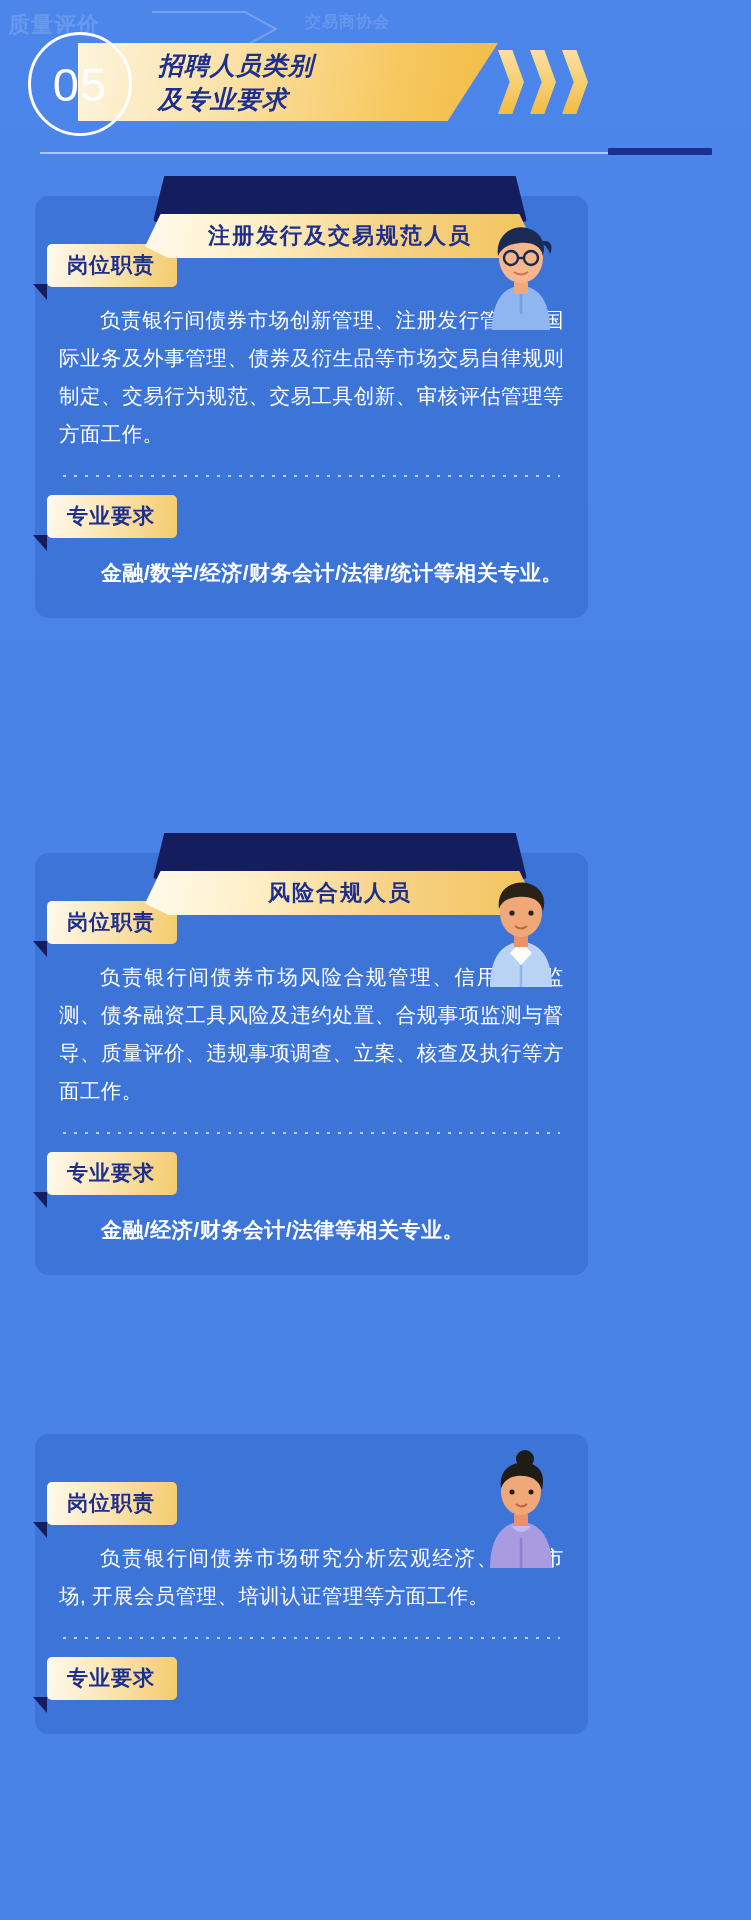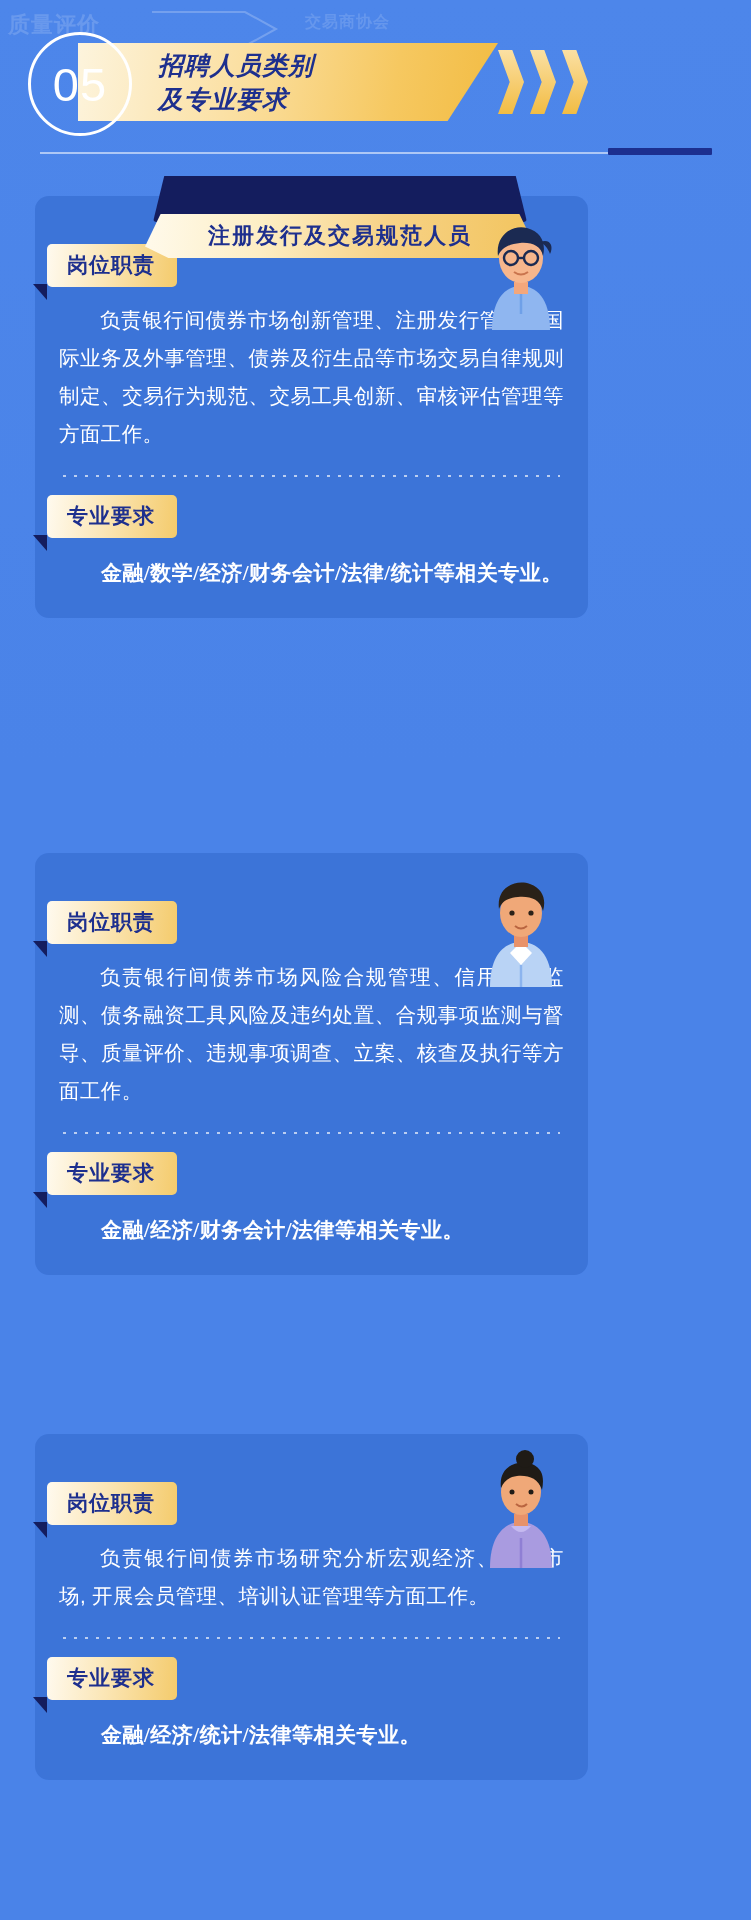--- a/index.html
+++ b/index.html
@@ -106,21 +106,21 @@
     text-indent: 2em; margin-top: 6px; text-align: justify;
   }
 
   .dot-divider {
     margin: 22px 4px 18px 4px; height: 2px;
     background-image: repeating-linear-gradient(to right, rgba(255,255,255,.65) 0 3px, transparent 3px 11px);
   }
 
   .major-text {
     color: #ffffff; font-size: 21px; line-height: 38px; font-weight: bold;
-    letter-spacing: .5px; text-indent: 2em; margin-top: 8px; font-family: Liberation Serif, serif;
+    letter-spacing: .5px; text-indent: 2em; margin-top: 8px;
   }
 
   
   #card-1 { top: 196px; }
   #card-2 { top: 853px; }
   #card-3 { top: 1434px; }
 </style>
 </head>
 <body>
 
@@ -186,20 +186,26 @@
         <span class="pill-wrap">
           <span class="pill-tail"></span>
           <span class="pill">专业要求</span>
         </span>
       </div>
       <p class="major-text">金融/数学/经济/财务会计/法律/统计等相关专业。</p>
     </div>
   </div>
 
   <div class="card" id="card-2">
+    <div class="card-title-wrap">
+      <div class="card-title-shadow"></div>
+      <div class="card-title-banner">
+        <span>风险合规人员</span>
+      </div>
+    </div>
     <svg class="avatar" viewBox="0 0 118 118">
       <path d="M28 118 C28 84 44 73 59 73 C74 73 90 84 90 118 Z" fill="#b9d3f5"></path>
       <path d="M59 73 L48 84 L59 96 L70 84 Z" fill="#ffffff"></path>
       <path d="M52 66 h14 v12 h-14 z" fill="#e8926a"></path>
       <ellipse cx="59" cy="44" rx="21" ry="24" fill="#f0a878"></ellipse>
       <path d="M37 40 C34 18 54 10 68 15 C82 20 84 32 81 42 C78 30 68 27 56 28 C46 29 40 32 37 40 Z" fill="#2a2118"></path>
       <circle cx="50" cy="44" r="2.6" fill="#2a2118"></circle>
       <circle cx="69" cy="44" r="2.6" fill="#2a2118"></circle>
       <path d="M53 57 q6 5 12 0" stroke="#b96540" stroke-width="2" fill="none"></path>
       <path d="M59 96 v22" stroke="#8cb4ee" stroke-width="2.5"></path>
@@ -244,17 +250,16 @@
         </span>
       </div>
       <p class="body-text">负责银行间债券市场研究分析宏观经济、金融市场, 开展会员管理、培训认证管理等方面工作。</p>
       <div class="dot-divider"></div>
       <div class="pill-row">
         <span class="pill-wrap">
           <span class="pill-tail"></span>
           <span class="pill">专业要求</span>
         </span>
       </div>
-      <p class="major-text no-indent">金融/经济/统计/法律等相关专业。</p>
     </div>
   </div>
 
 </div>
 
 </body></html>

